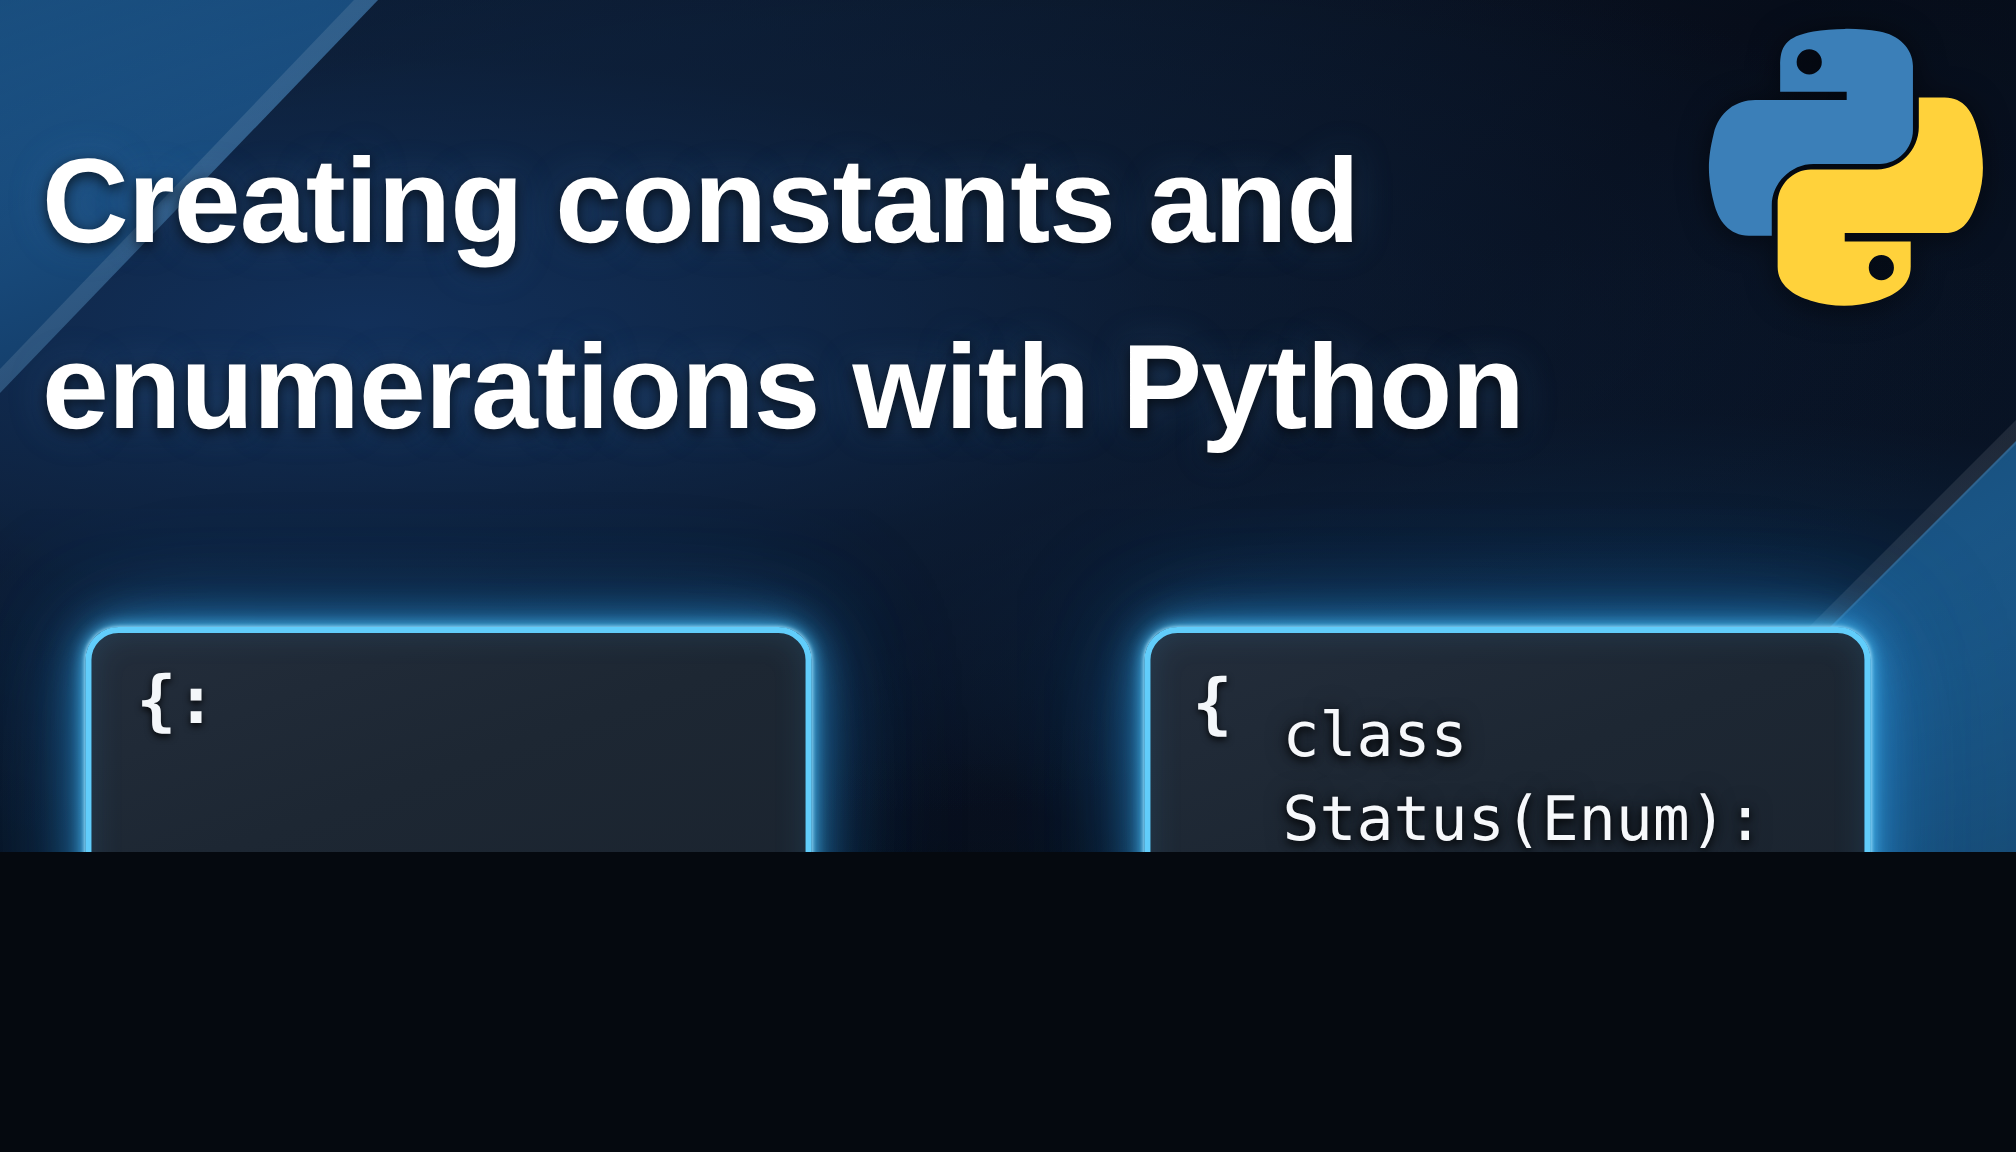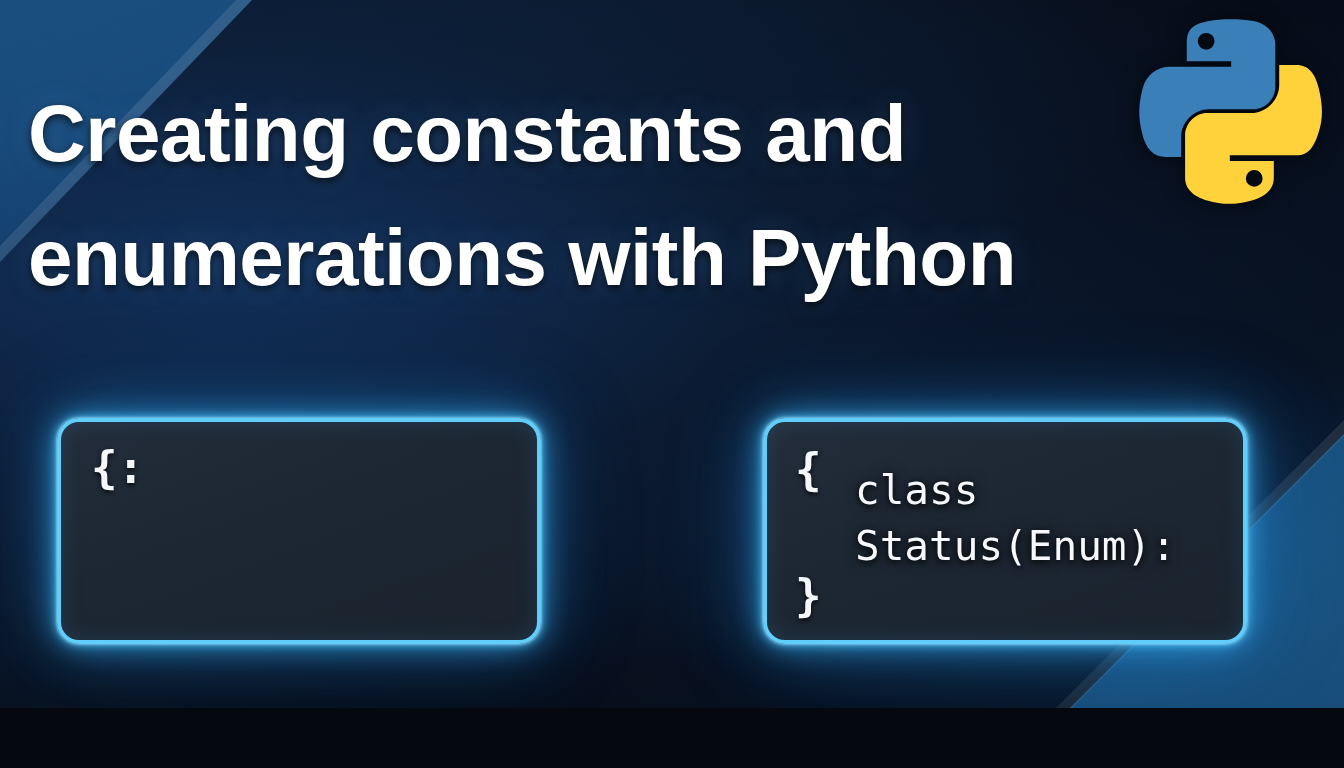--- a/index.html
+++ b/index.html
@@ -4,21 +4,21 @@
 <style>
   html, body {
     margin: 0;
     padding: 0;
     background: #05090f;
   }
 
   #canvas {
     position: relative;
     width: 1344px;
-    height: 708px;
+    height: 568px;
     overflow: hidden;
     background: #070e1c;
     font-family: "Liberation Sans", sans-serif;
   }
 
   
   .bg-base {
     position: absolute;
     inset: 0;
     background:

